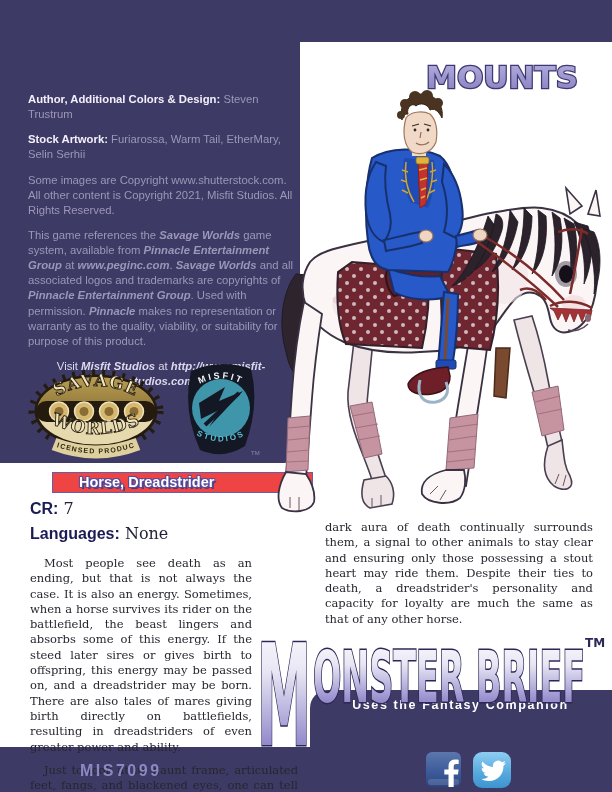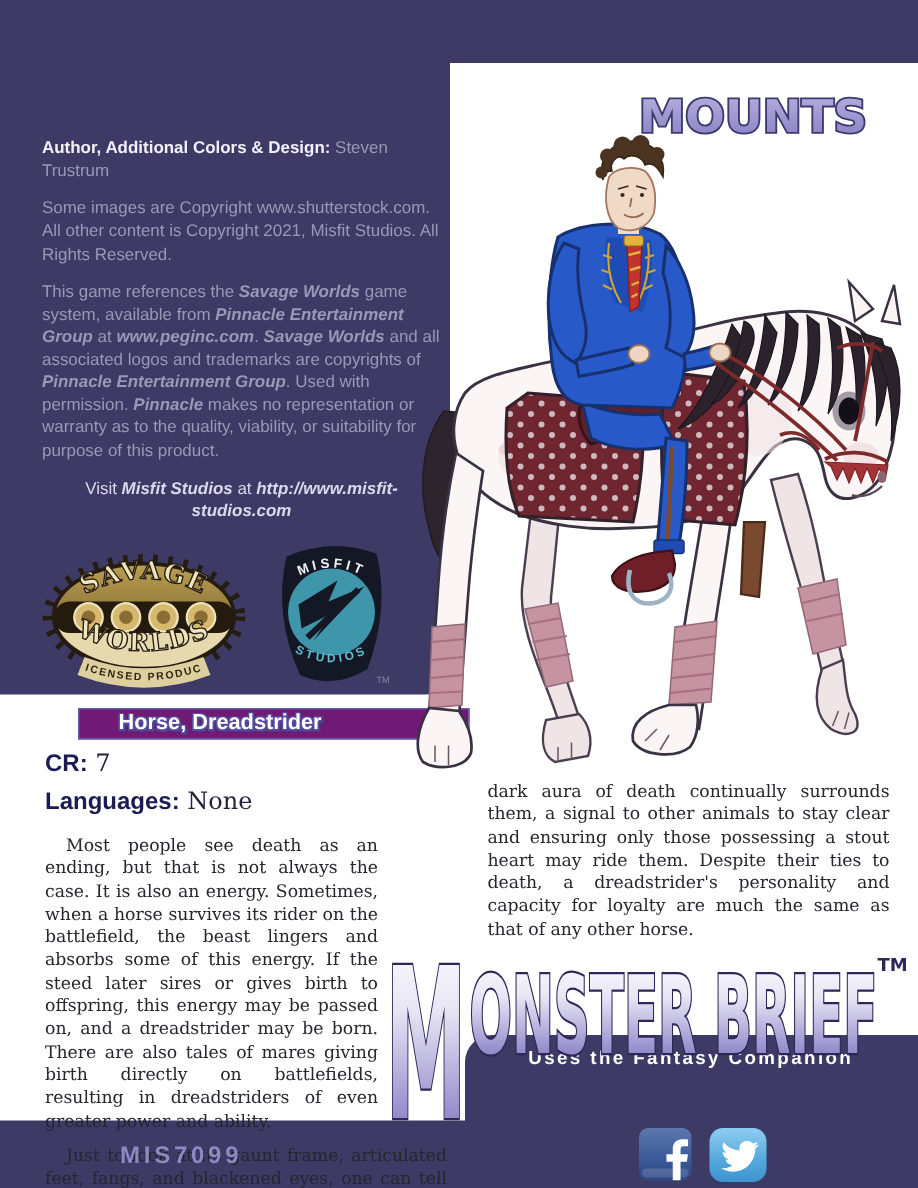--- a/index.html
+++ b/index.html
@@ -25,21 +25,21 @@
 
   
   .savage-logo{position:absolute;left:26px;top:362px;z-index:3;}
   .misfit-logo{position:absolute;left:181px;top:355px;z-index:3;}
 
   
   .mounts{position:absolute;left:420px;top:56px;z-index:2;}
 
   
   .statbar{position:absolute;left:52px;top:472px;width:261px;height:21px;z-index:2;
-           background:#701a75;border:1px solid #655caa;box-sizing:border-box;}
+           background:#ef4444;border:1px solid #655caa;box-sizing:border-box;}
   .statbar span{display:block;padding:1px 0 0 26px;color:#fff;font-weight:bold;font-size:14.5px;
         text-shadow:-1px -1px 0 #564c9c,1px -1px 0 #564c9c,-1px 1px 0 #564c9c,1px 1px 0 #564c9c,2px 2px 0 #453b85;}
   .statline{position:absolute;z-index:2;font-size:16px;color:#23233a;font-family:"DejaVu Serif",serif;}
   .statline b{font-family:"Liberation Sans",sans-serif;font-weight:bold;color:#1b1b55;}
   .cr-line{left:30px;top:499px;}
   .lang-line{left:30px;top:524px;}
 
   
   .col{position:absolute;z-index:2;font-family:"DejaVu Serif",serif;font-size:11.5px;
        line-height:15.3px;color:#26262e;text-align:justify;}
@@ -75,20 +75,21 @@
       <linearGradient id="mg" x1="0" y1="0" x2="0" y2="1">
         <stop offset="0" stop-color="#b6b1e0"></stop>
           <stop offset="1" stop-color="#837dc0"></stop>
       </linearGradient>
     </defs>
     <text x="82" y="32" text-anchor="middle" font-family="DejaVu Sans,sans-serif" font-weight="bold" font-size="30" textLength="152" lengthAdjust="spacingAndGlyphs" fill="url(#mg)" stroke="#3f3870" stroke-width="2.4" paint-order="stroke">MOUNTS</text>
   </svg>
 
   <div class="credits">
     <p><span class="rb rw">Author, Additional Colors &amp; Design: </span><span>Steven Trustrum</span></p>
+    <p><span class="rb rw">Stock Artwork: </span><span>Furiarossa, Warm Tail, EtherMary, Selin Serhii</span></p>
     <p>Some images are Copyright www.shutterstock.com. All other content is Copyright 2021, Misfit Studios. All Rights Reserved.</p>
     <p><span>This game references the </span><span class="rb ri">Savage Worlds</span><span> game system, available from </span><span class="rb ri">Pinnacle Entertainment Group</span><span> at </span><span class="rb ri">www.peginc.com</span><span>. </span><span class="rb ri">Savage Worlds</span><span> and all associated logos and trademarks are copyrights of </span><span class="rb ri">Pinnacle Entertainment Group</span><span>. Used with permission. </span><span class="rb ri">Pinnacle</span><span> makes no representation or warranty as to the quality, viability, or suitability for purpose of this product.</span></p>
     <p class="visit"><span>Visit </span><span class="rb ri">Misfit Studios</span><span> at </span><span class="rb ri">http://www.misfit-studios.com</span></p>
   </div>
 
   <svg class="savage-logo" width="140" height="102" viewBox="0 0 140 102">
     <defs>
       <linearGradient id="swu" x1="0" y1="0" x2="0" y2="1">
         <stop offset="0" stop-color="#b99d52"></stop>
           <stop offset="1" stop-color="#8f7639"></stop>

